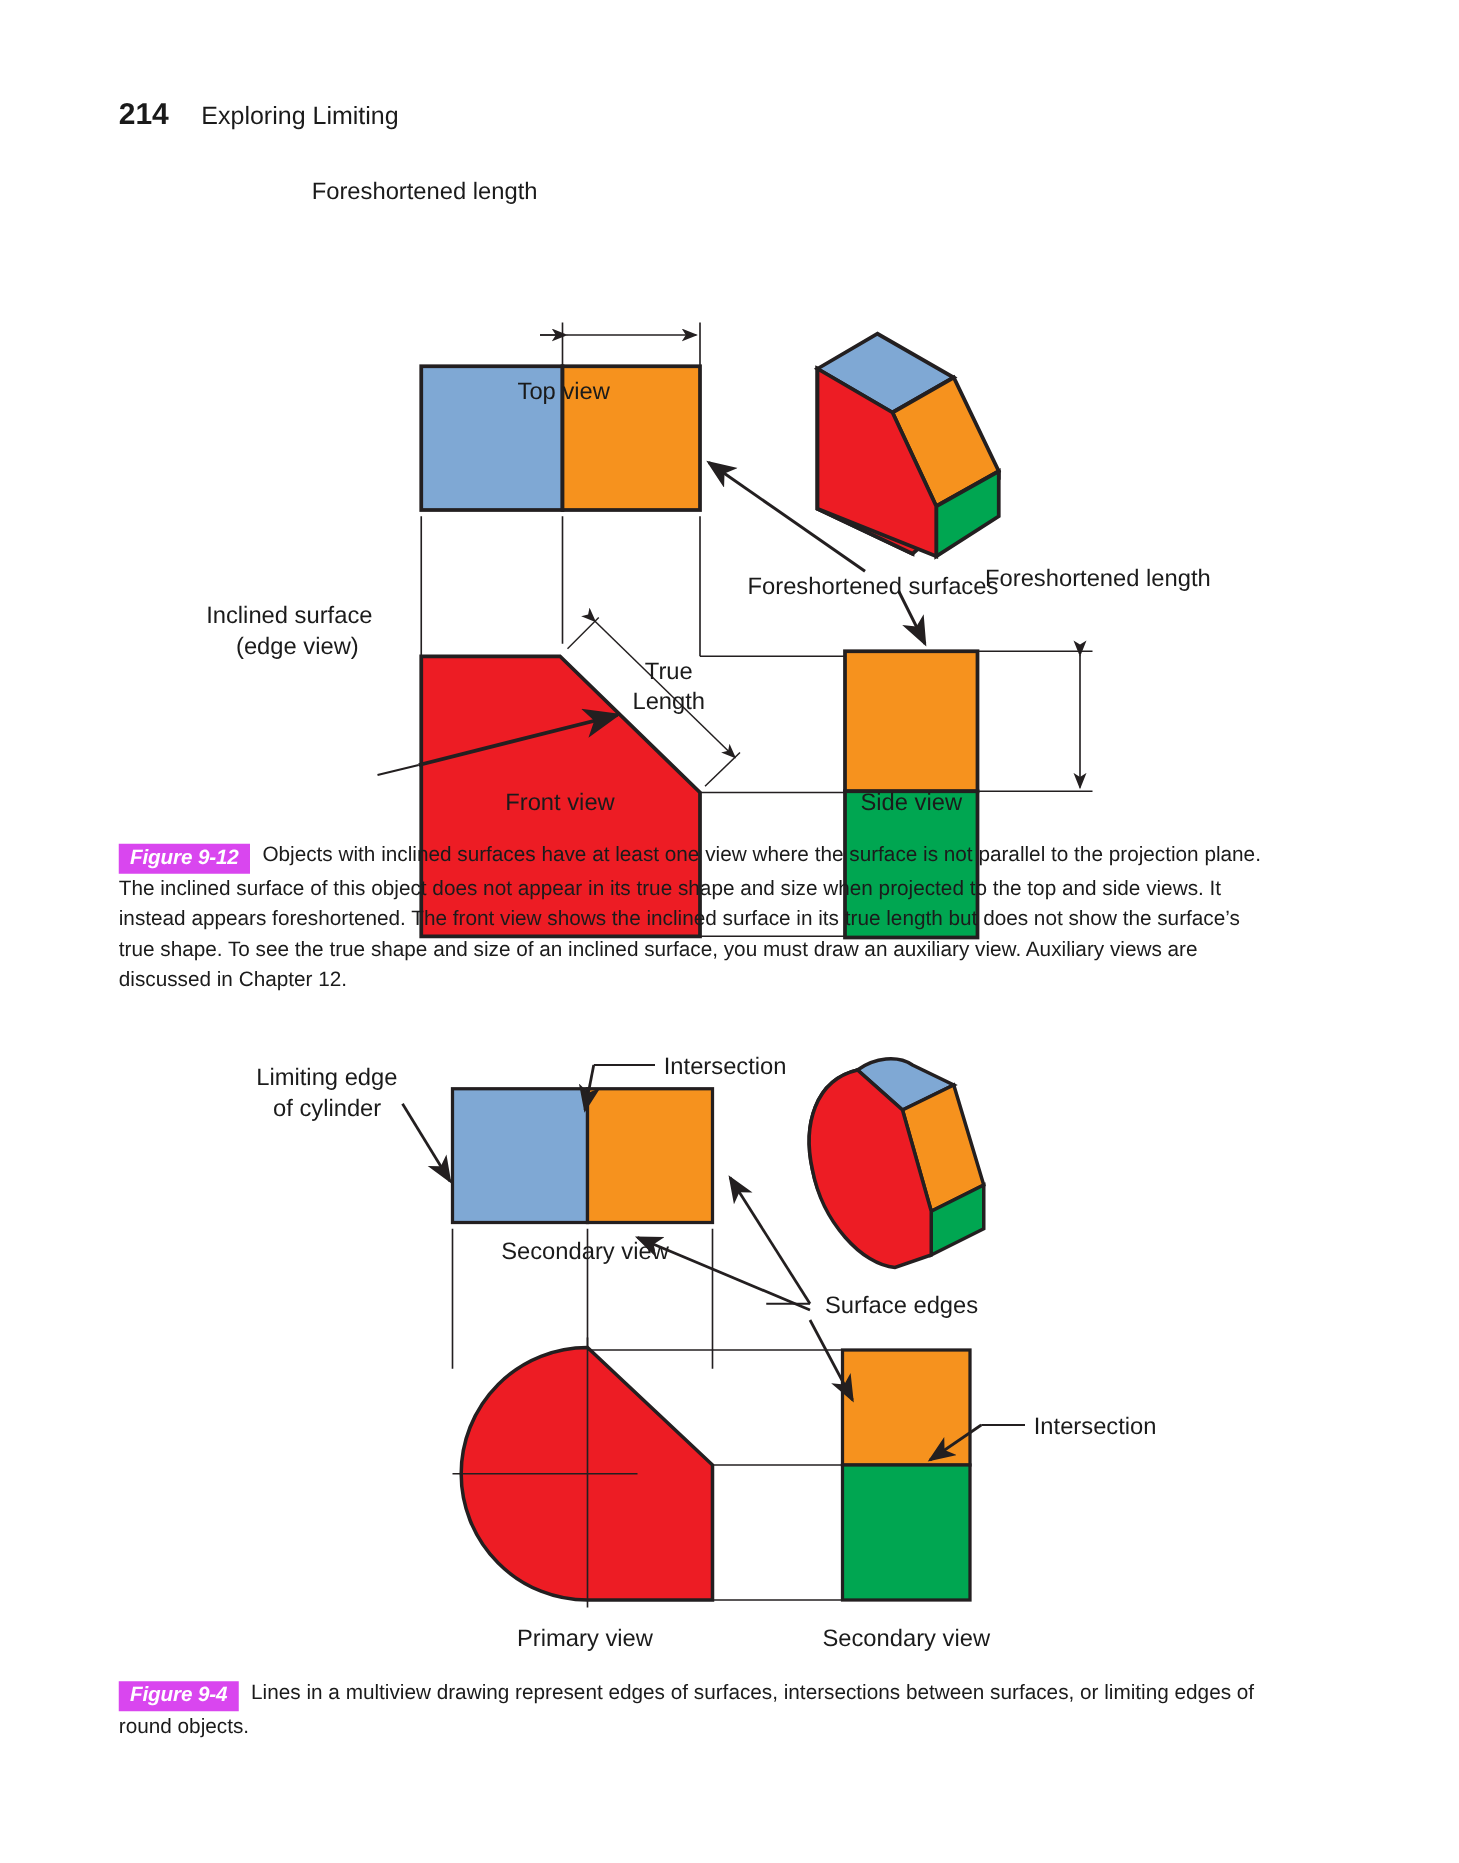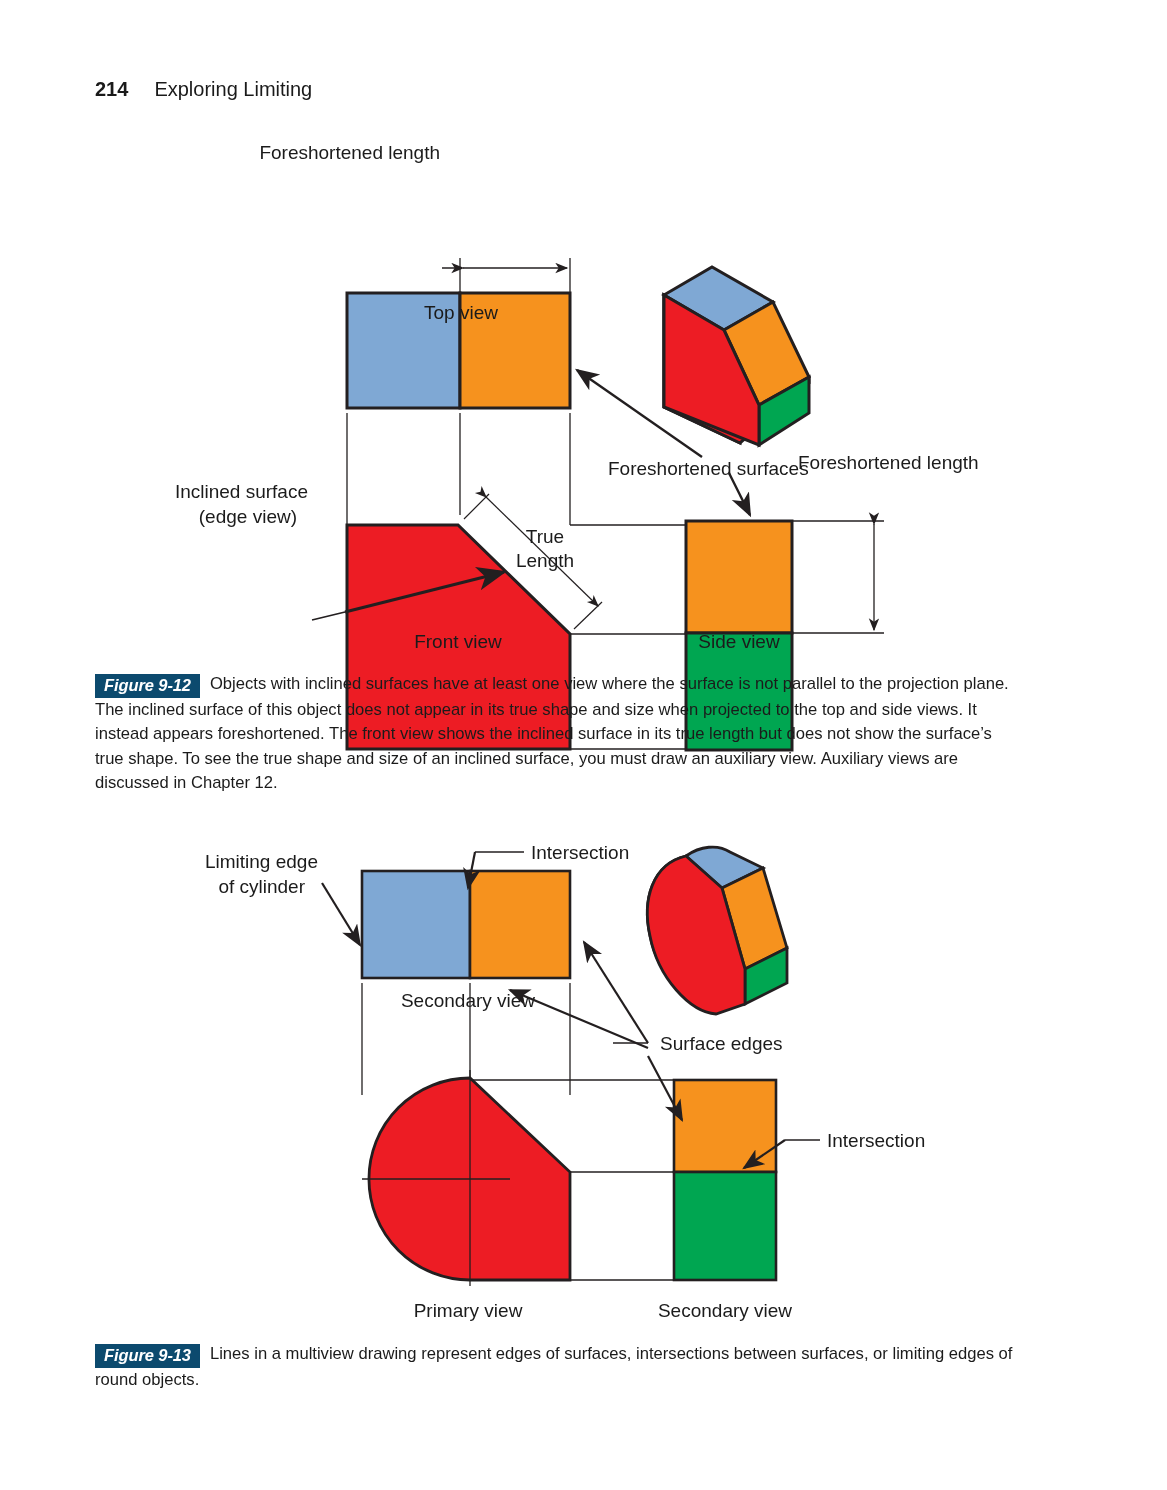--- a/index.html
+++ b/index.html
@@ -24,49 +24,49 @@
     position: absolute;
     left: 95px;
     top: 78px;
     display: flex;
     align-items: baseline;
     gap: 26px;
     font-size: 20px;
   }
   .running-head .pg {
     font-weight: bold;
-    font-size: 20px;
+    font-size: 24px;
   }
   .running-head .title {
     font-size: 20px;
   }
   
   .figure {
     position: absolute;
   }
-  #figure-9-12-art { left: 12px; top: 115px; width: 1051px; height: 550px; text-decoration: underline; }
+  #figure-9-12-art { left: 2px; top: 115px; width: 1051px; height: 550px; text-decoration: underline; }
   #figure-9-13-art { left: 0; top: 830px; width: 1167px; height: 505px; }
 
   svg { display: block; overflow: visible; }
 
   
   .caption {
     position: absolute;
     left: 95px;
     width: 930px;
     font-size: 16.6px;
     line-height: 1.47;
     color: #1b1b1b;
     text-align: left;
   }
   #caption-9-12 { top: 672px; }
   #caption-9-13 { top: 1342px; }
   .fig-badge {
     display: inline-block;
-    background: #0c4a6e;
+    background: #d946ef;
     color: #ffffff;
     font-style: italic;
     font-weight: bold;
     font-size: 16.5px;
     padding: 2px 9px 3px 9px;
     margin-right: 10px;
     line-height: 1.15;
     vertical-align: -2px;
     letter-spacing: -0.1px;
   }
@@ -272,16 +272,16 @@
         <line x1="648" y1="213" x2="584" y2="112" marker-end="url(#arrowFill2)"></line>
         <line x1="648" y1="226" x2="682" y2="290" marker-end="url(#arrowFill2)"></line>
         <line x1="648" y1="218" x2="510" y2="160" marker-end="url(#arrowFill2)"></line>
         <line x1="613" y1="213" x2="648" y2="213" stroke-width="1.6"></line>
       </g>
       <text x="660" y="220" text-anchor="start" font-family="Liberation Sans, sans-serif" font-size="19" fill="#1B1B1B">Surface edges</text>
     </svg>
   </div>
 
   <div class="caption" id="caption-9-13">
-    <span class="fig-badge">Figure 9-13</span><span class="caption-text">Lines in a multiview drawing represent edges of surfaces, intersections between surfaces, or limiting edges of round objects.</span>
+    <span class="fig-badge">Figure 9-4</span><span class="caption-text">Lines in a multiview drawing represent edges of surfaces, intersections between surfaces, or limiting edges of round objects.</span>
   </div>
 
 </div>
 
 </body></html>

